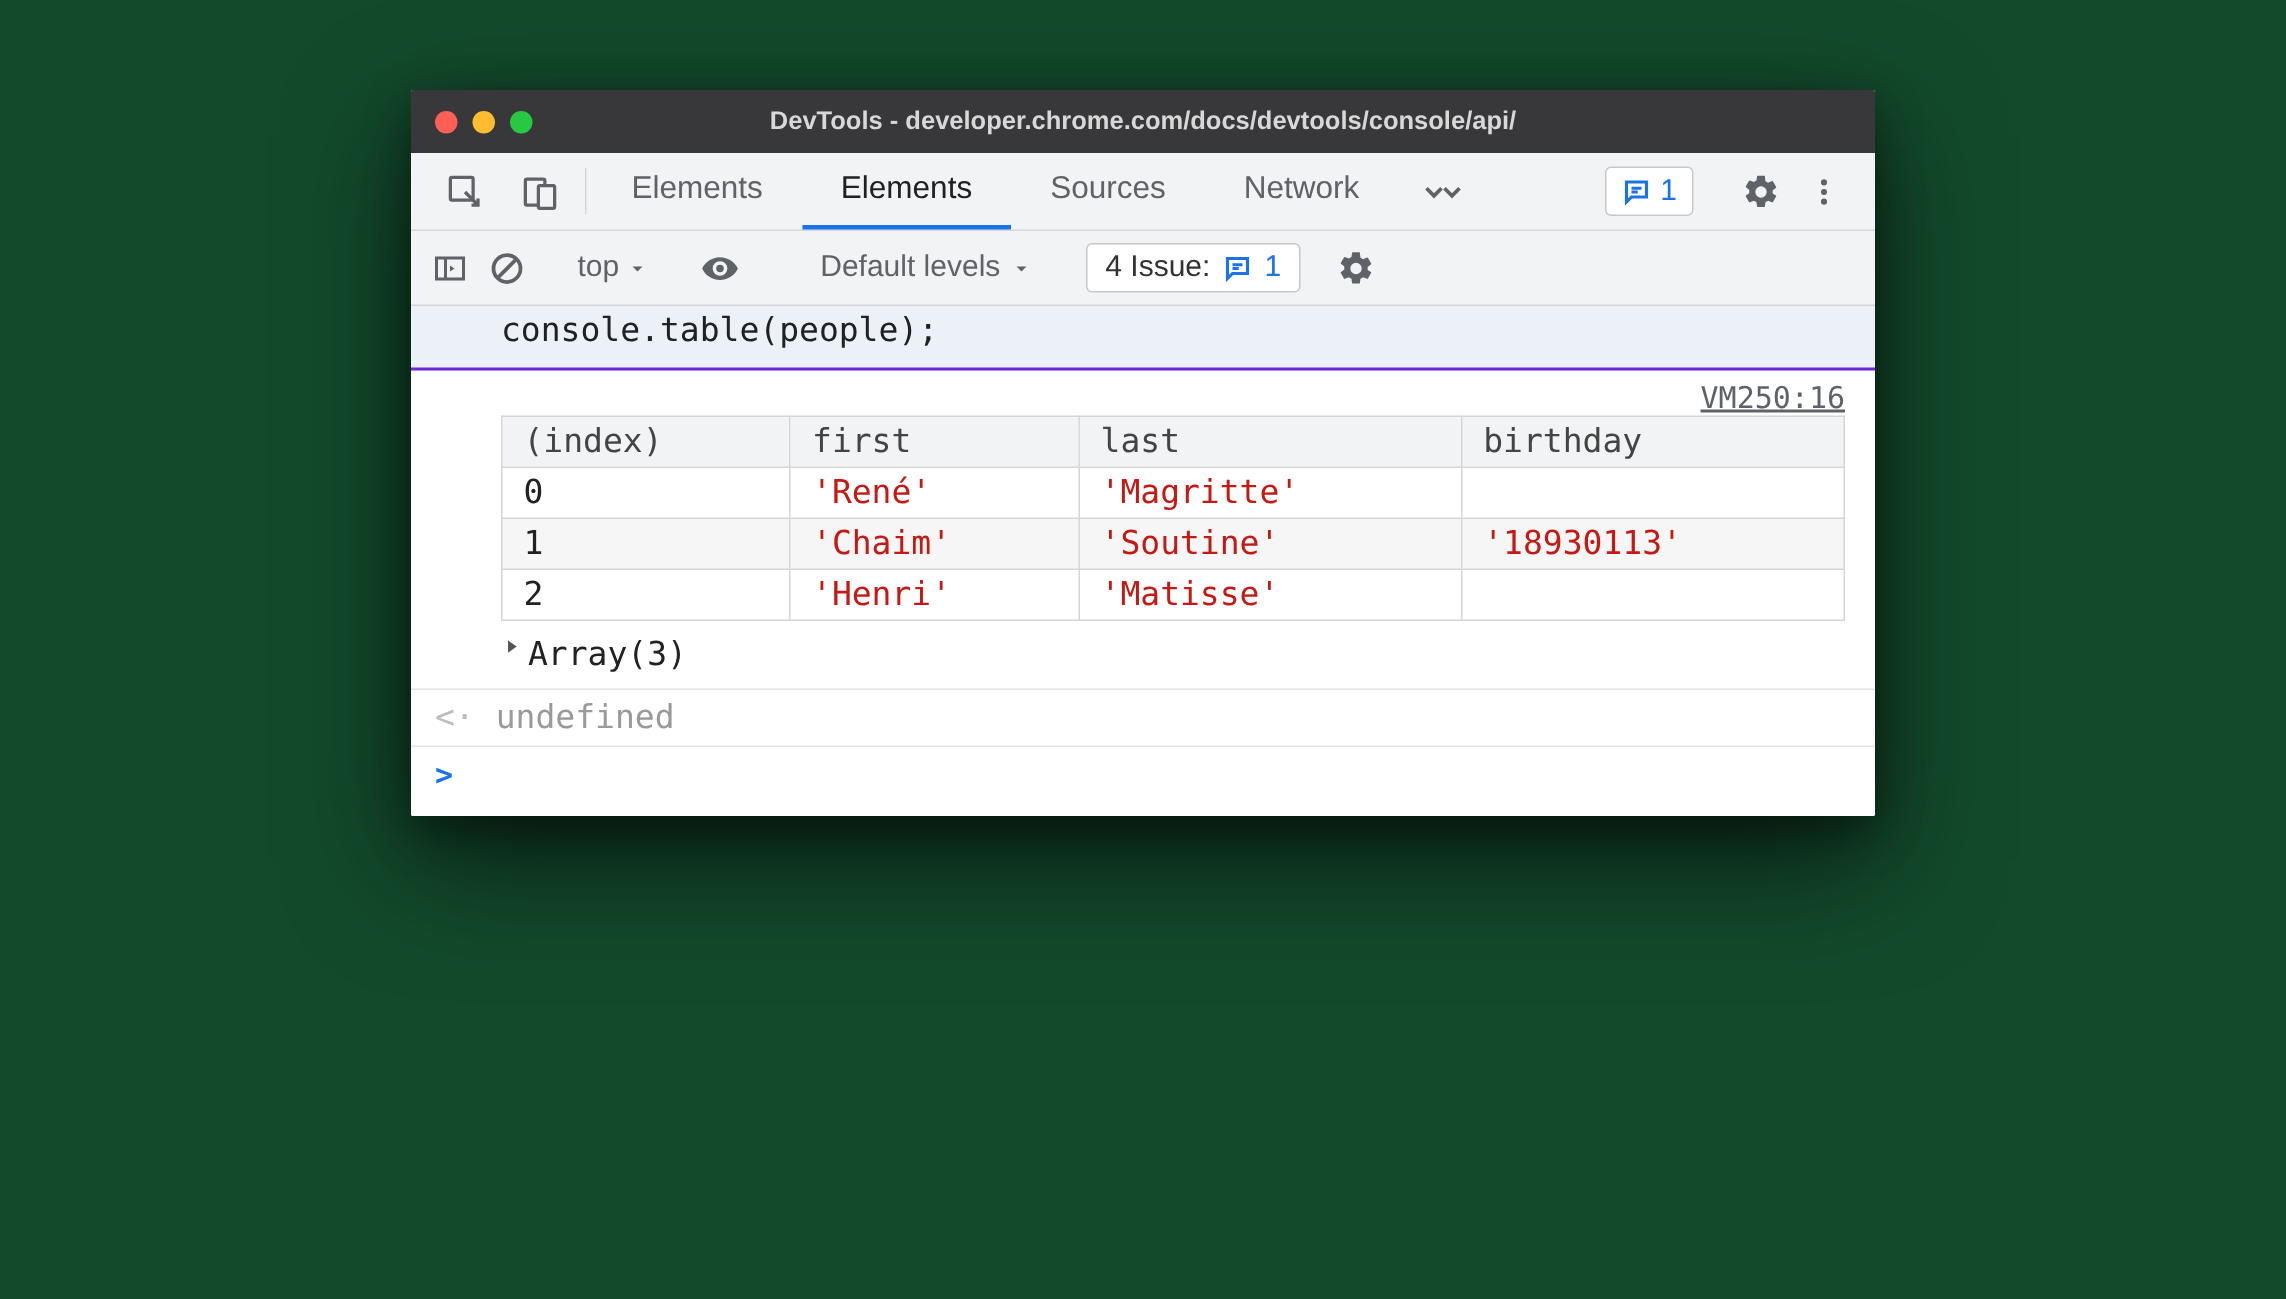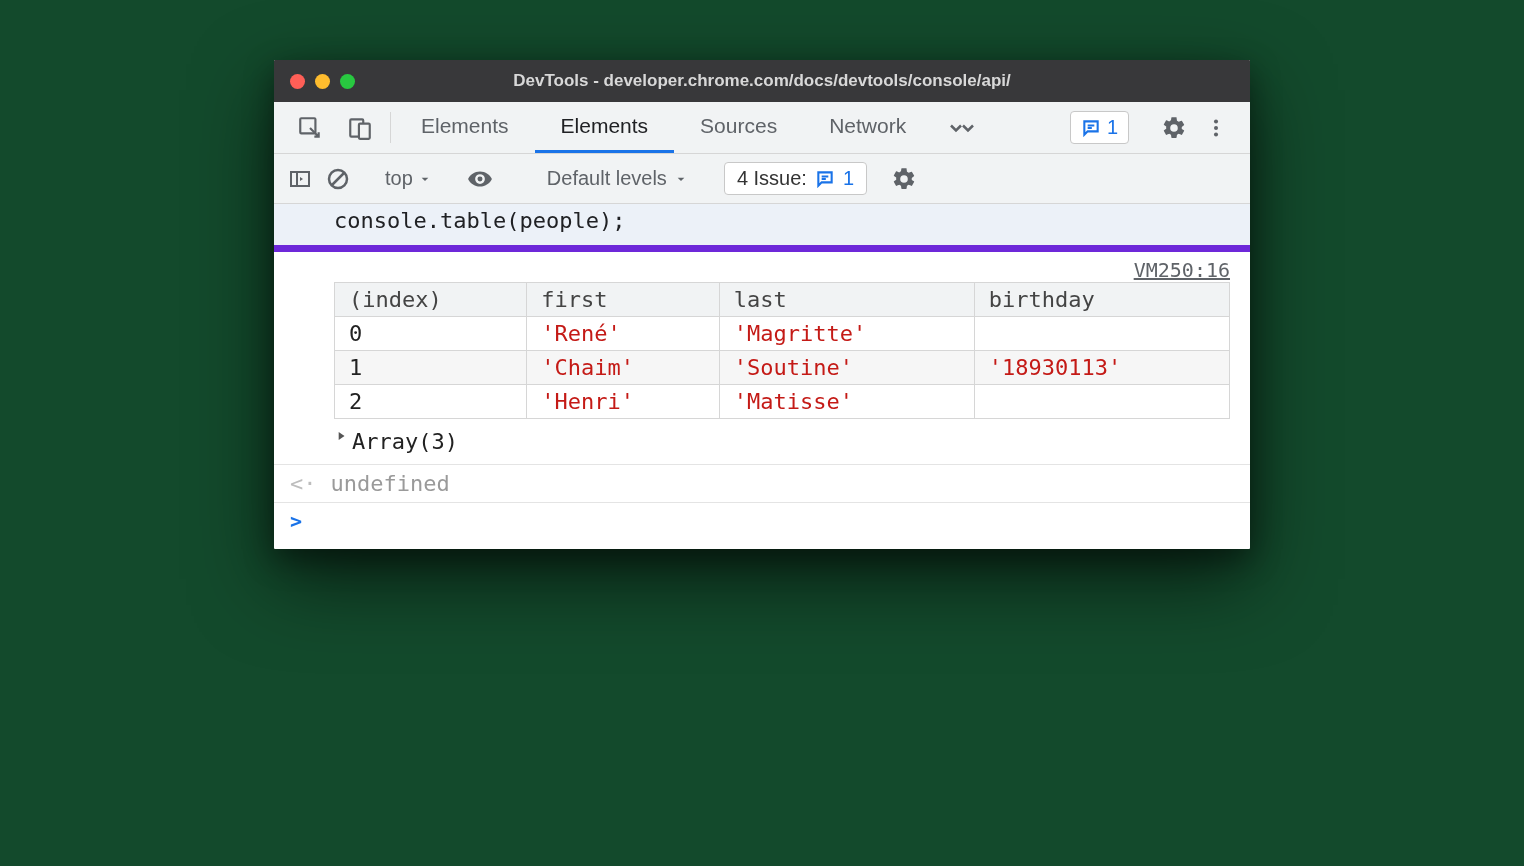--- a/index.html
+++ b/index.html
@@ -93,21 +93,21 @@
     display:flex; align-items:center; gap:8px;
     border:1px solid #c8c8c8; border-radius:4px;
     padding: 4px 12px; background:#fff;
     font-size:20px; color:#333;
   }
   .issue-btn .icon { color:#1a73e8; }
   
   .console-body { font-family: Menlo, Consolas, monospace; font-size:22px; }
   .code-line {
     background:#ecf1f8;
-    border-bottom:7px solid #6d28d9;
+    border-bottom:2px solid #6d28d9;
     padding: 4px 0 12px 60px;
     color:#202124;
     font-size:22px;
   }
   .source-link {
     text-align:right; padding:6px 20px 0 0;
     color:#5f6368; text-decoration:underline;
     font-size:20px;
   }
   .table-wrap { padding: 0 20px 6px 60px; }

